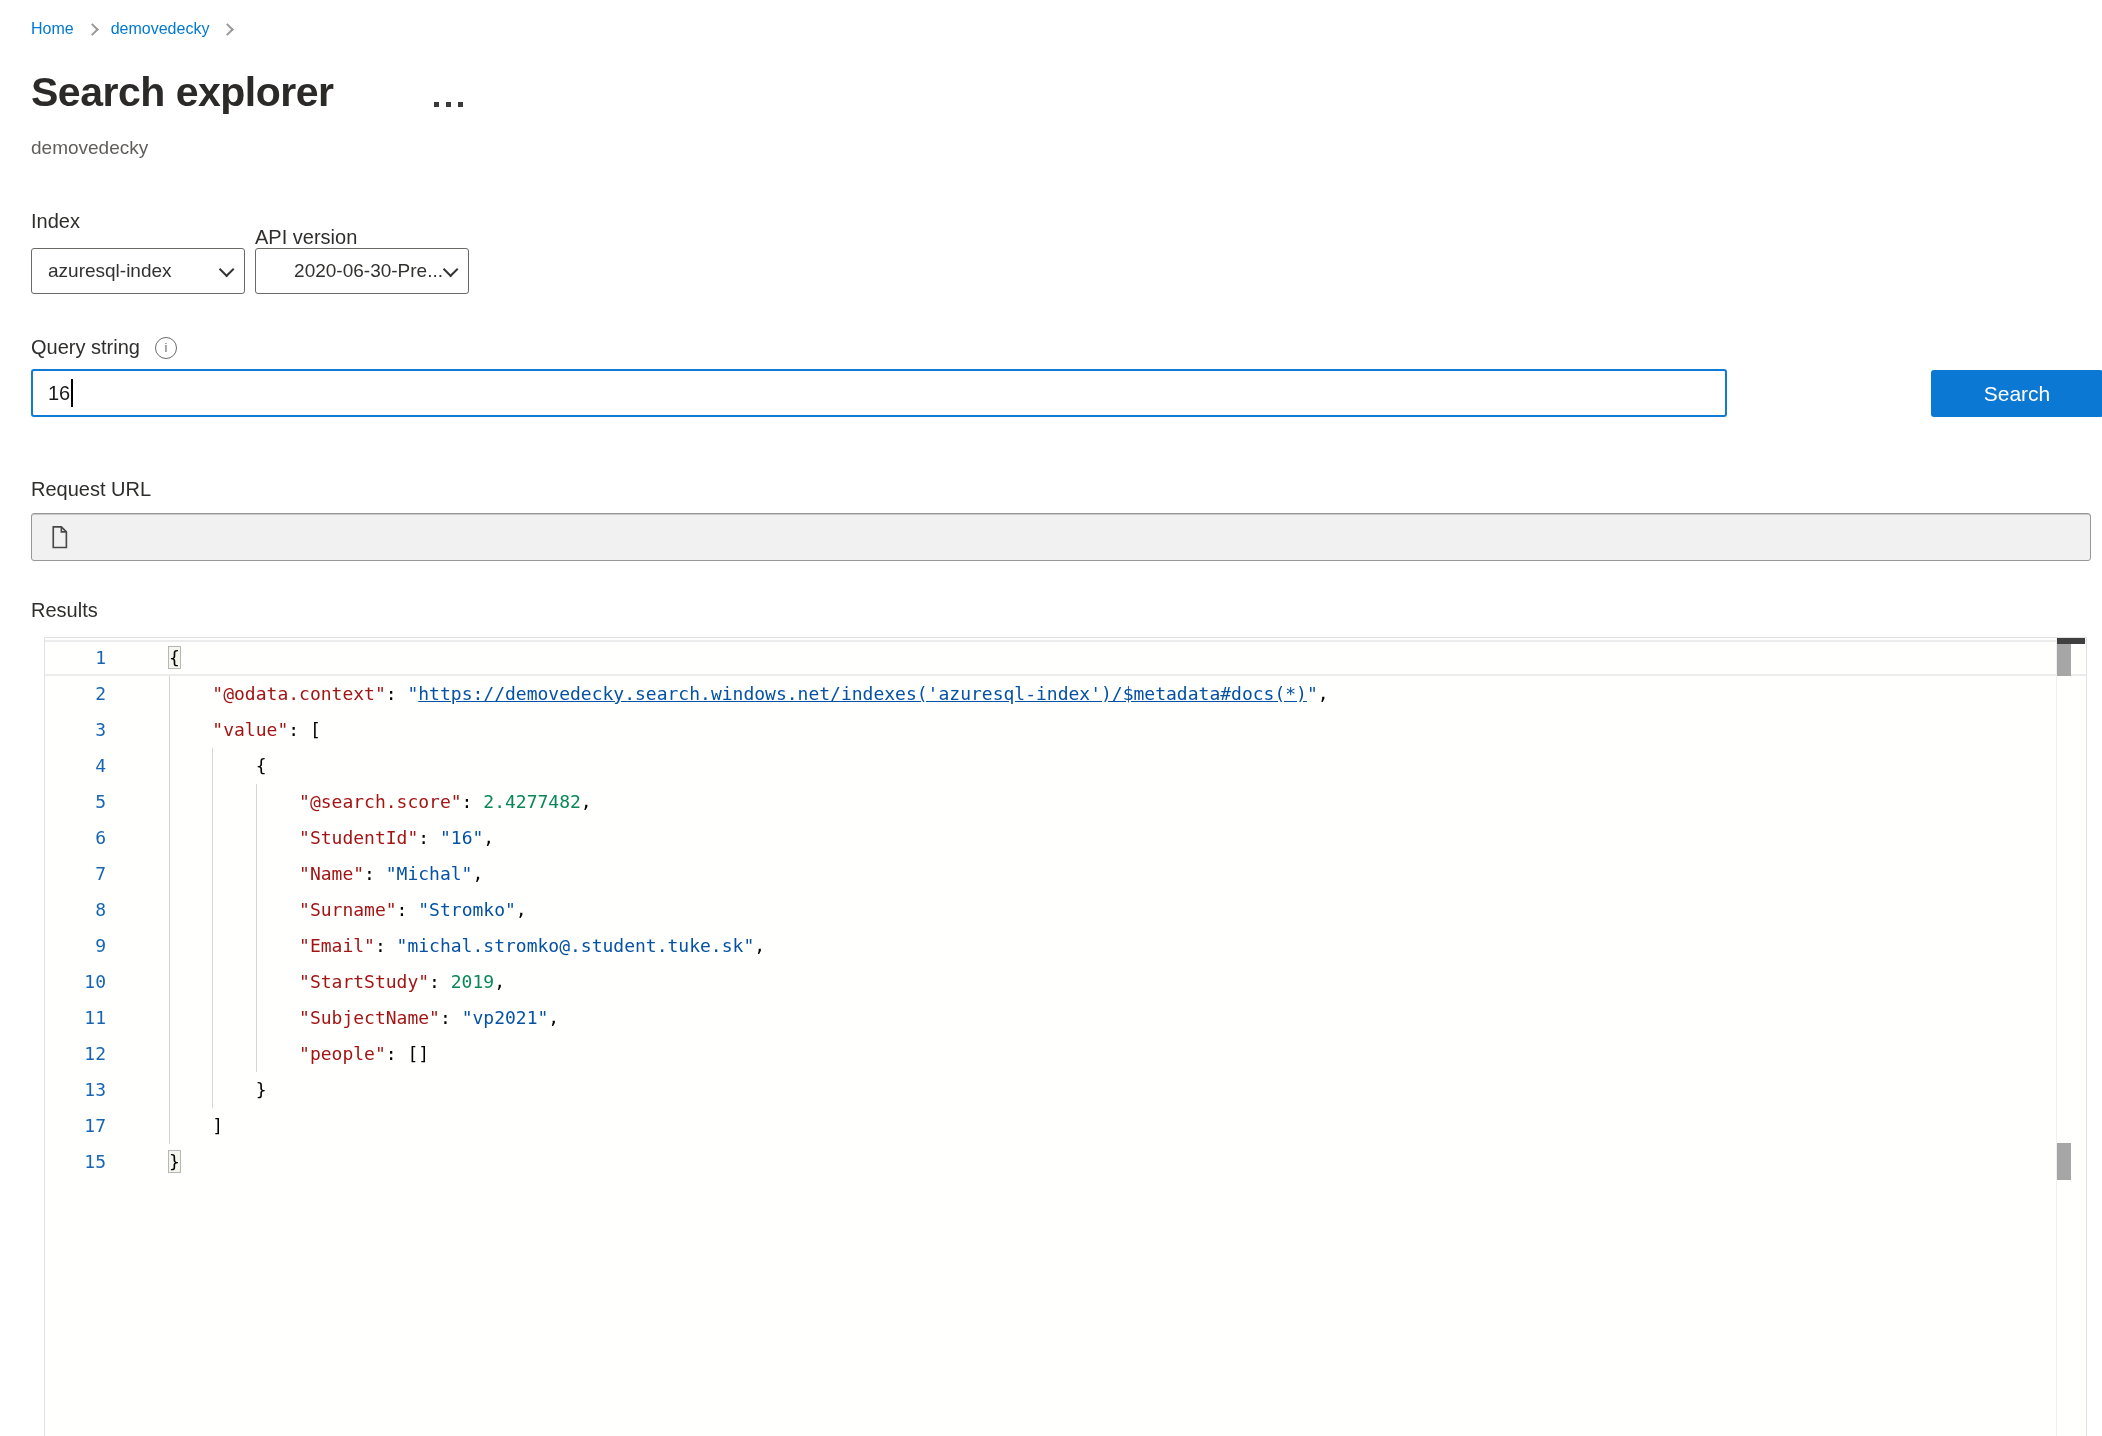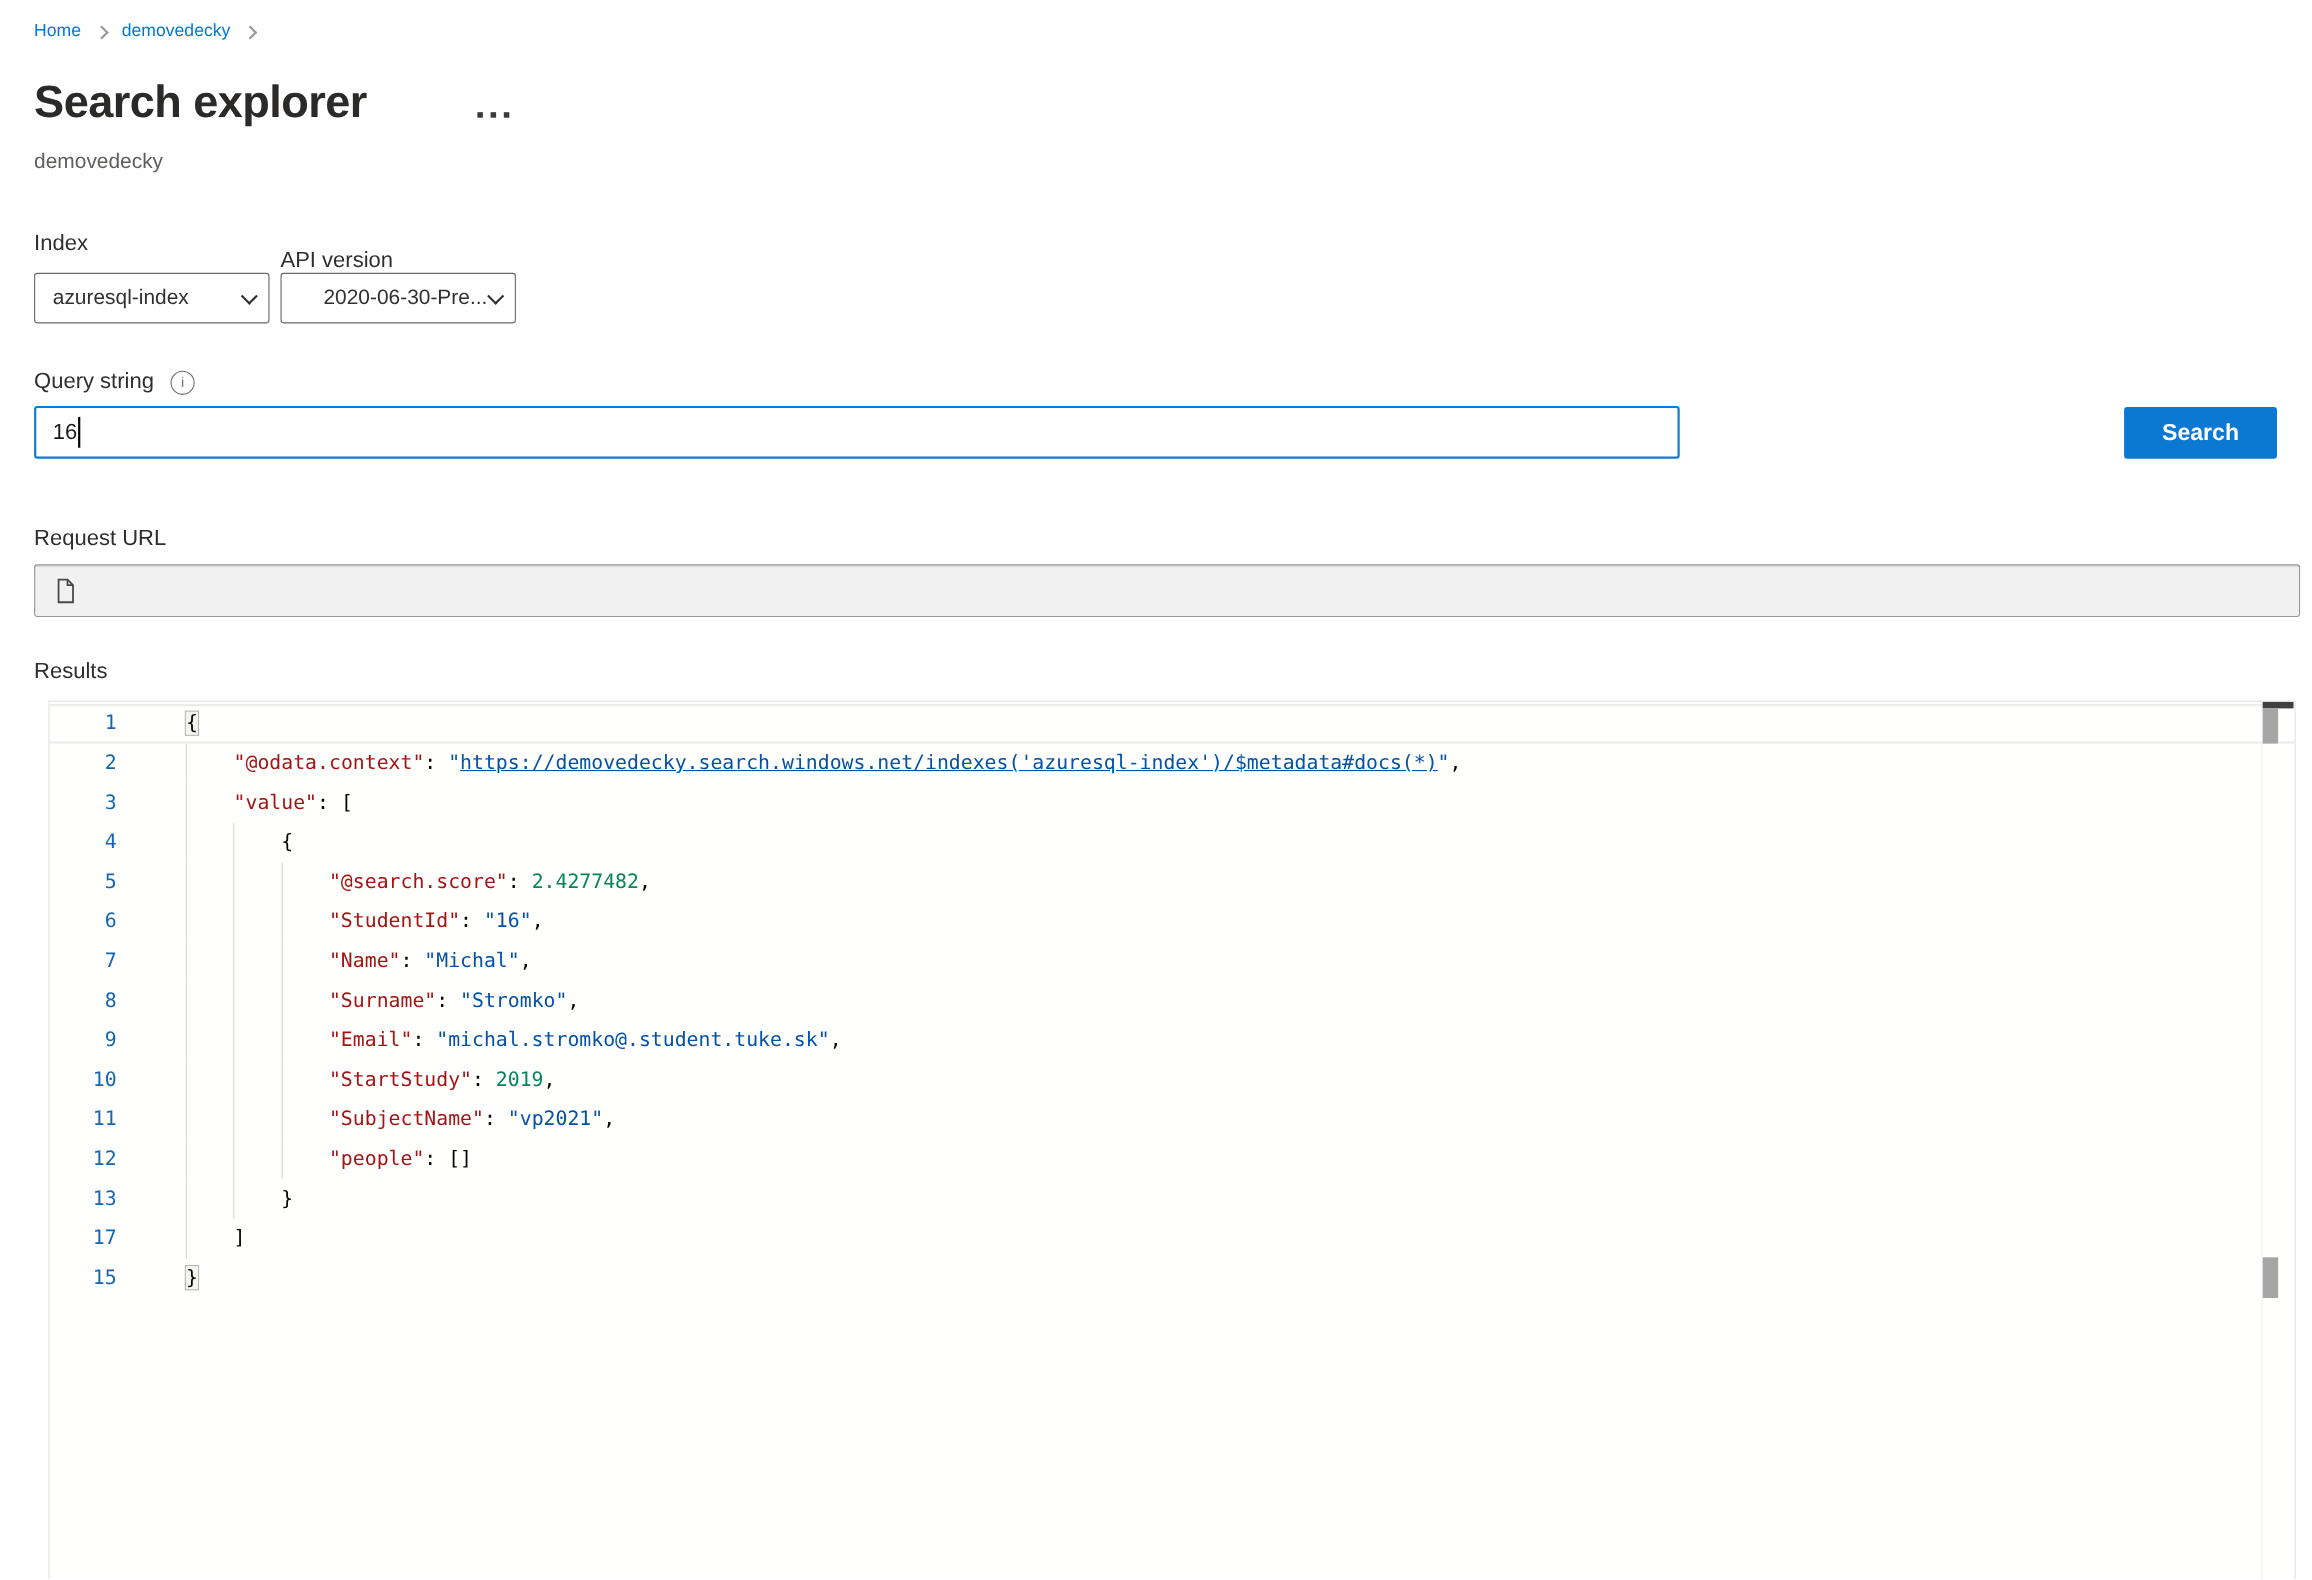--- a/index.html
+++ b/index.html
@@ -47,30 +47,30 @@
   }
 
   
   .lbl-query { left: 31px; top: 336px; display: flex; align-items: center; gap: 15px; }
   .info-icon {
     width: 22px; height: 22px; border: 1.5px solid #6d6b68; border-radius: 50%;
     display: inline-flex; align-items: center; justify-content: center;
     font-size: 13px; color: #6d6b68; font-style: normal; cursor: pointer;
   }
   .query-input {
-    position: absolute; left: 31px; top: 369px; width: 1496px; height: 48px;
+    position: absolute; left: 31px; top: 369px; width: 1696px; height: 48px;
     border: 2px solid #0f7bd7; border-radius: 3px; background: #fff;
     display: flex; align-items: center; padding-left: 15px;
     font-size: 20px; color: #1b1a19; cursor: text;
   }
   .caret { display: inline-block; width: 2px; height: 28px; background: #000; margin-left: 1px; }
   .search-btn {
-    position: absolute; left: 1931px; top: 370px; width: 139px; height: 47px;
+    position: absolute; left: 1931px; top: 370px; width: 172px; height: 47px;
     background: #0b78d4; color: #fff; border: none; border-radius: 3px;
-    font-size: 21px; font-weight: 700; font-family: "Liberation Sans", sans-serif; cursor: pointer;
+    font-size: 21px; font-weight: 400; font-family: "Liberation Sans", sans-serif; cursor: pointer;
   }
 
   
   .lbl-requrl { left: 31px; top: 478px; }
   .url-box {
     position: absolute; left: 31px; top: 513px; width: 2060px; height: 48px;
     background: #f1f1f1; border: 1px solid #999795; border-radius: 3px;
     box-shadow: inset 0 1px 0 #c9c9c9;
     display: flex; align-items: center; padding: 0 14px 0 15px;
     font-size: 20px; color: #2b2a29;

